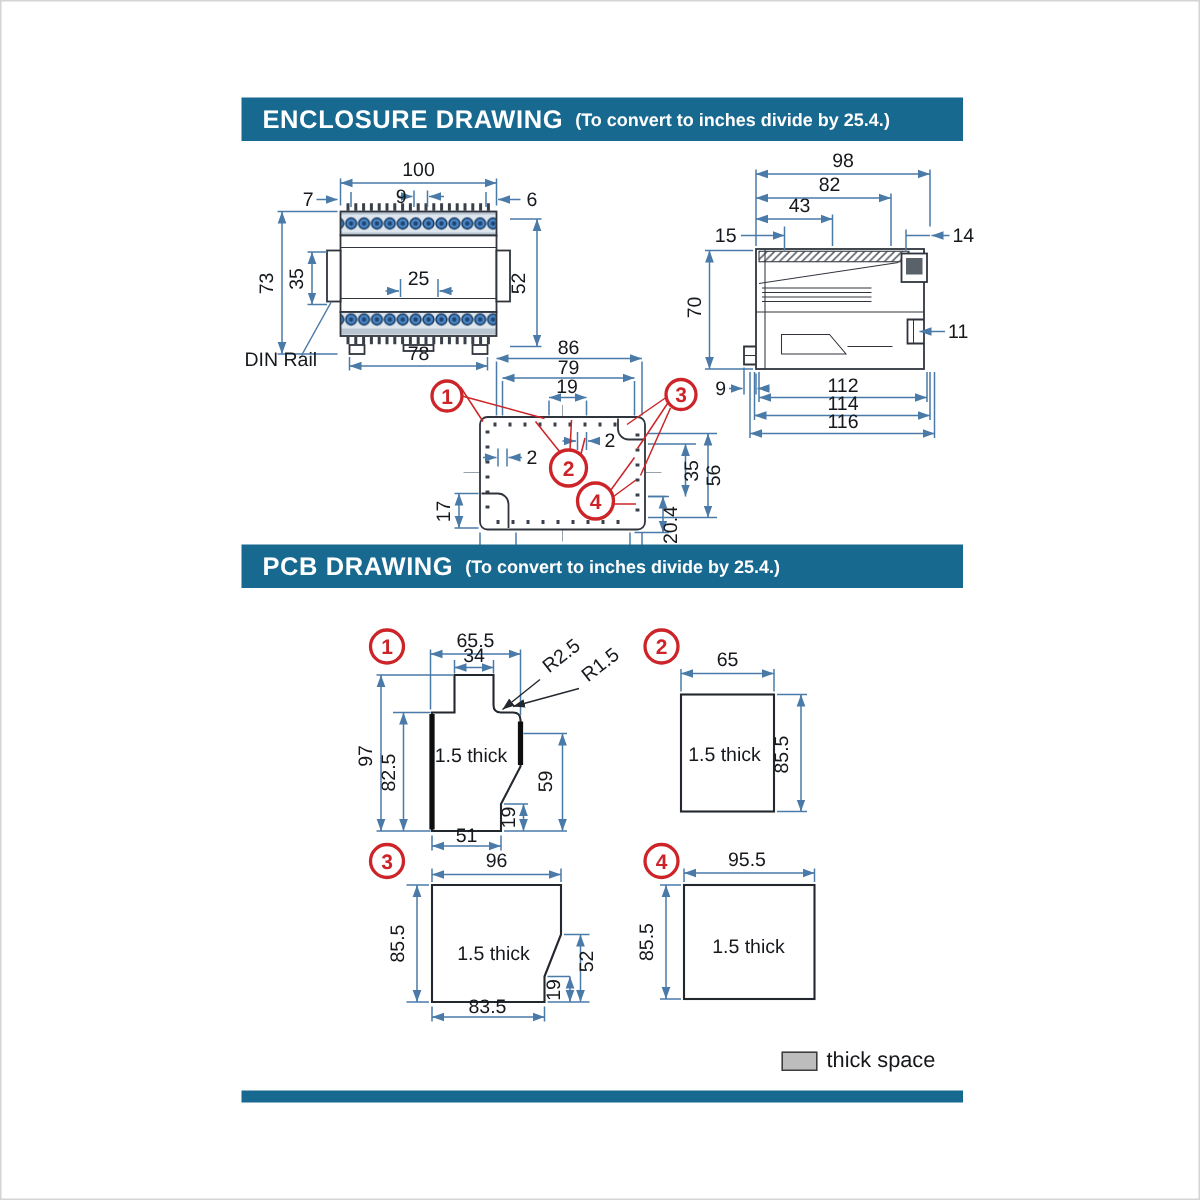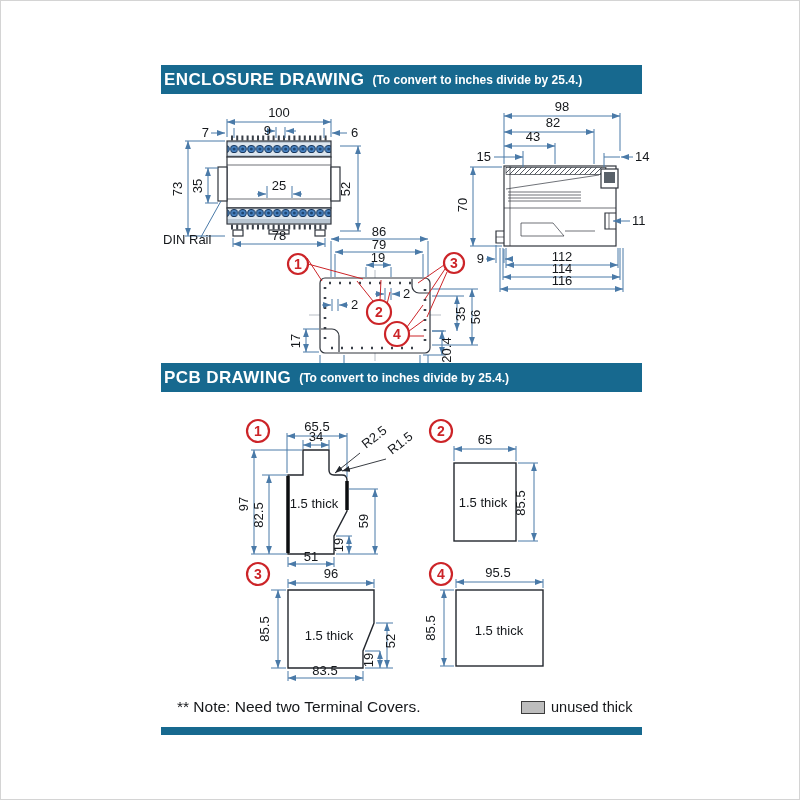--- a/index.html
+++ b/index.html
@@ -3,21 +3,21 @@
 <meta charset="utf-8">
 <style>
   :root{
     --accent:#17698F; --line:#4A7AA8; --dark:#30353D; --red:#CC2428;
     --legendFill:#BDBDBD;
   }
   html,body{margin:0;padding:0;background:#fff;}
   .page{position:relative;width:800px;height:800px;background:#fff;border:1px solid #d4d4d4;
         box-sizing:border-box;font-family:"Liberation Sans",sans-serif;overflow:hidden;}
   .band{position:absolute;left:160px;width:481px;height:29px;background:var(--accent);
-        color:#fff;display:flex;align-items:center;padding-left:3px;box-sizing:border-box;white-space:nowrap;}
+        color:#fff;display:flex;align-items:center;padding-left:14px;box-sizing:border-box;white-space:nowrap;}
   .band .t1{font-weight:bold;font-size:17px;letter-spacing:.4px;}
   .band .t2{font-weight:bold;font-size:12px;margin-left:8px;}
   svg{position:absolute;overflow:visible;}
   svg text{font-family:"Liberation Sans",sans-serif;}
   .dl{stroke:var(--line);stroke-width:1;fill:none;}
   .dim{stroke:var(--line);stroke-width:1;fill:none;marker-start:url(#mS);marker-end:url(#mE);}
   .ae{marker-end:url(#mE);}
   .ps{stroke:var(--dark);stroke-width:1.2;}
   .psl{stroke:var(--dark);stroke-width:0.7;}
   .ps2{stroke:#23272E;stroke-width:1.4;}
@@ -419,20 +419,19 @@
 
       <line x1="293" y1="183" x2="279" y2="183" class="dl"></line>
       <line x1="293" y1="259" x2="279" y2="259" class="dl"></line>
       <line x1="283" y1="183" x2="283" y2="259" class="dim"></line>
       <text class="dt" x="274" y="221" text-anchor="middle" transform="rotate(-90 274 221)">85.5</text>
 
       <text class="dt" x="338" y="228" text-anchor="middle">1.5 thick</text>
     </g>
   </svg>
 
-  <div class="note">** Note: Need two Terminal Covers.</div>
   <div class="legend">
     <span class="sw"></span>
-    <span>unused thick</span>
+    <span>thick space</span>
   </div>
   <div class="bbar"></div>
 
 </div>
 
 </body></html>

